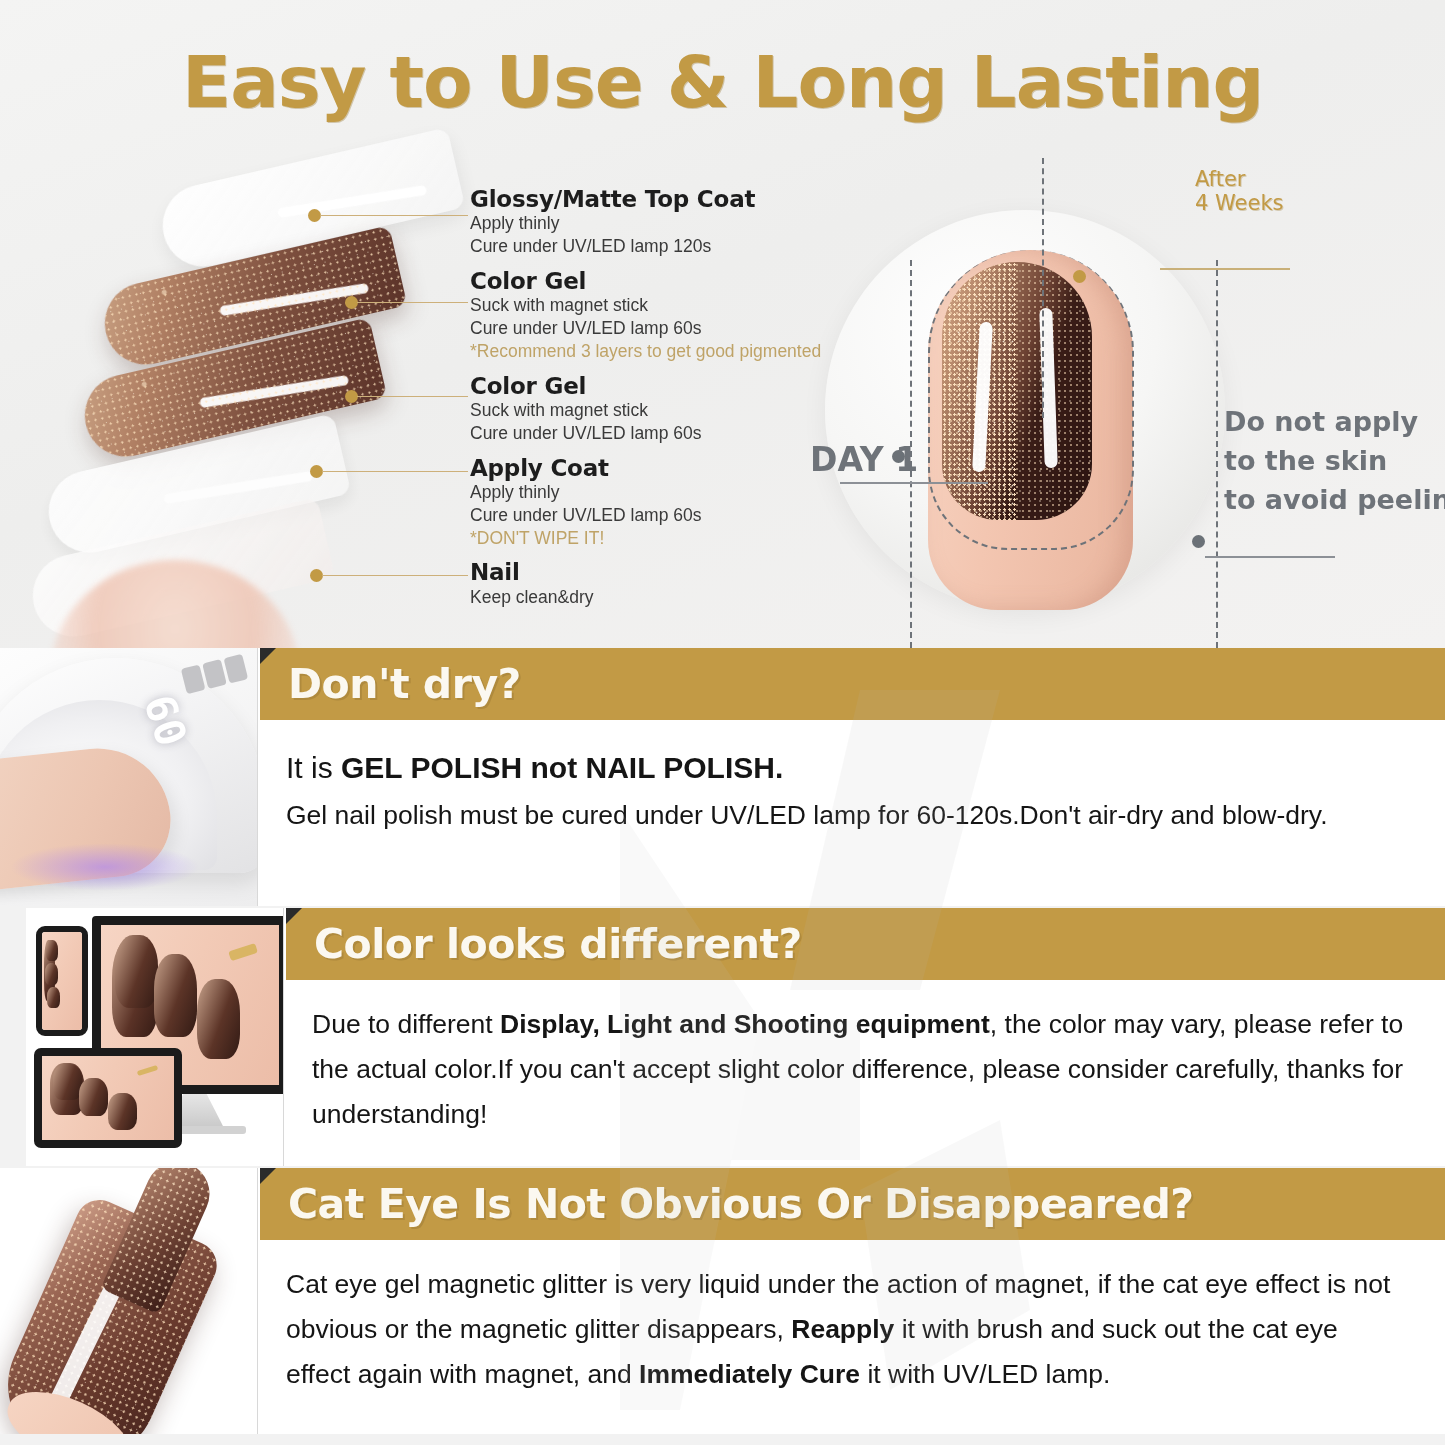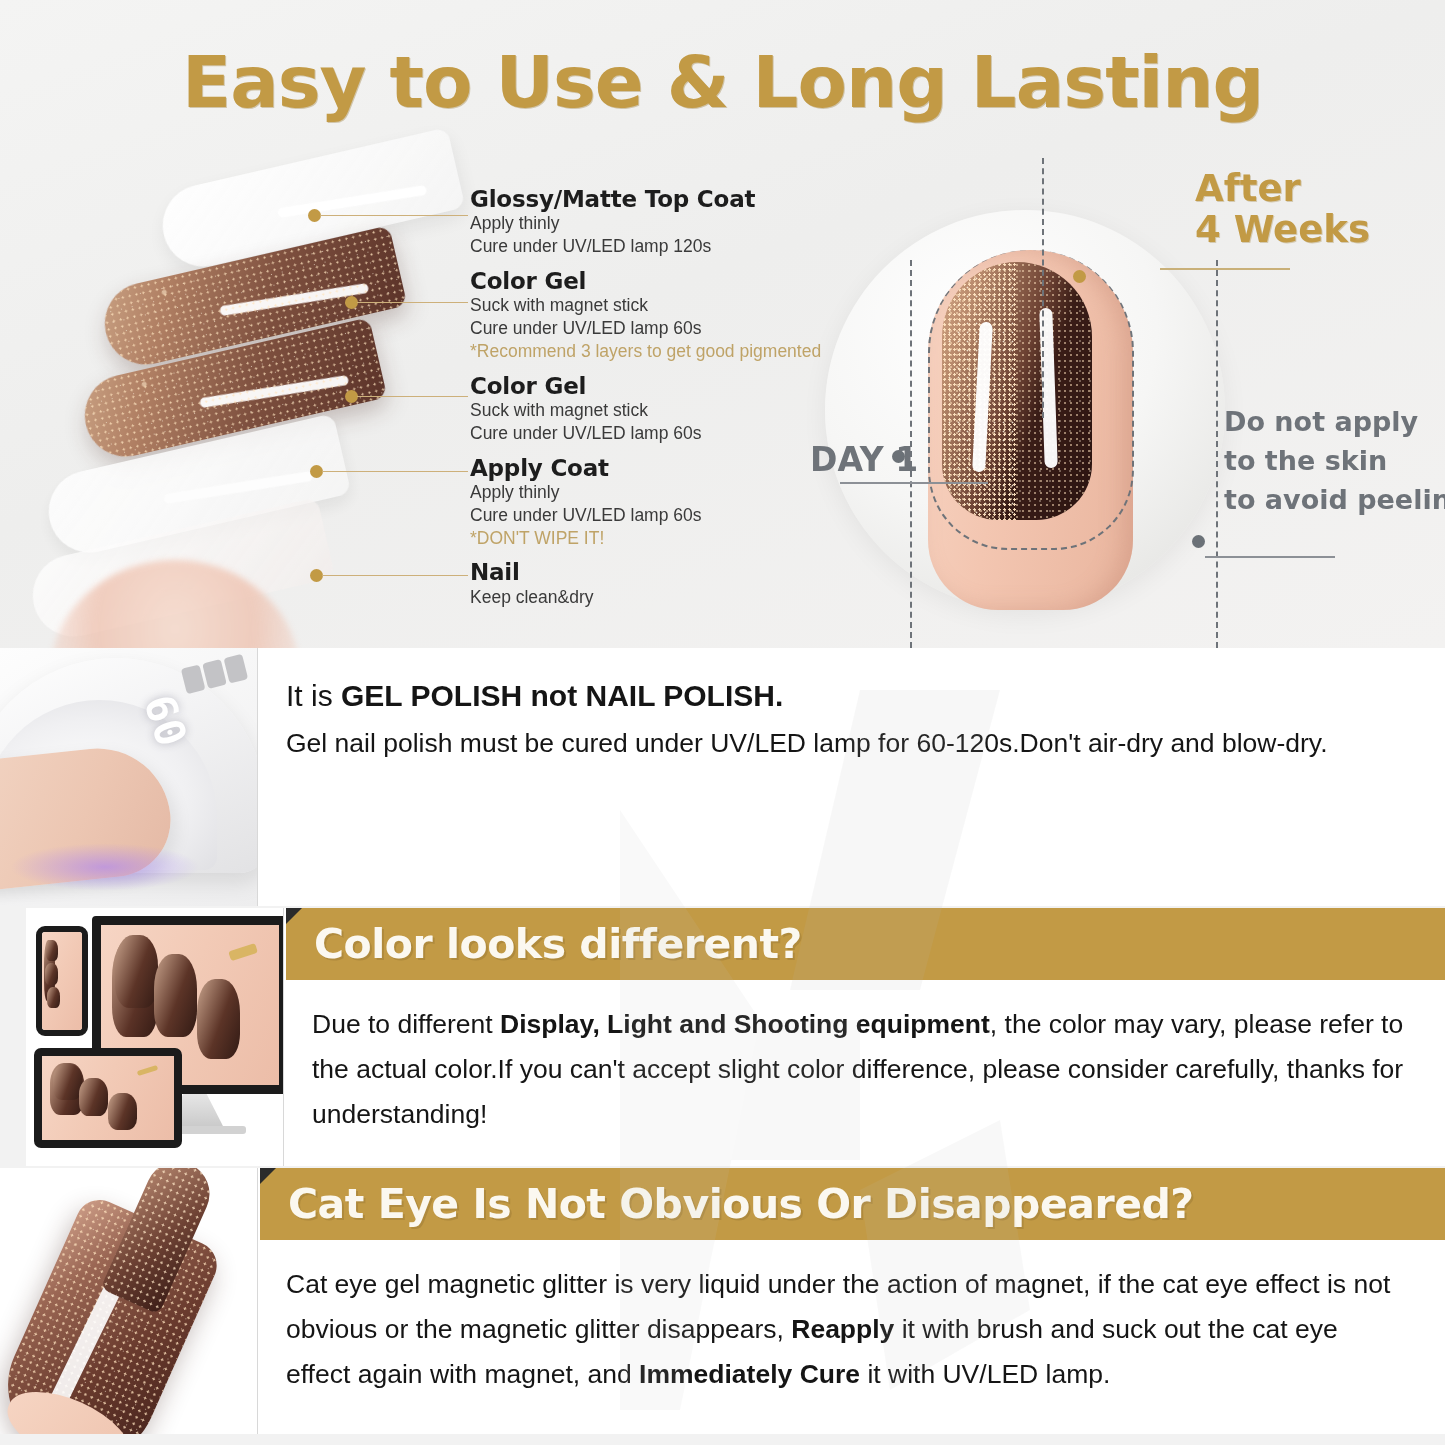--- a/index.html
+++ b/index.html
@@ -153,21 +153,21 @@
     border:2px dashed #6e7379; border-radius:102px 102px 80px 80px;
     border-top:none;
   }
   .skin-dash {
     position:absolute; left:100px; top:110px; width:308px; height:388px;
     border-left:2px dashed #6e7379; border-right:2px dashed #6e7379;
   }
 
   .after-weeks {
     position:absolute; left:1195px; top:168px;
-    font-size:37px; font-weight:700; line-height:1.12;
+    font-size:21px; font-weight:400; line-height:1.12;
     color:#C29A45; font-family:"DejaVu Sans", sans-serif;
     text-shadow: 1px 1px 0 rgba(150,115,40,.3);
   }
   .after-rule { position:absolute; left:1160px; top:268px; width:130px; height:2px; background:#C9B079; }
 
   .day1 {
     position:absolute; left:810px; top:440px;
     font-size:33px; font-weight:800; color:#6e7379;
     font-family:"DejaVu Sans", sans-serif;
   }
@@ -448,20 +448,24 @@
         <div class="lamp-btns">
             <i></i>
             <i></i>
             <i></i>
           </div>
         <div class="hand"></div>
         <div class="uv-glow"></div>
       </div>
     </div>
     <div class="faq-body">
+      <div class="banner">
+        <span class="banner-notch"></span>
+        <h2>Don't dry?</h2>
+      </div>
       <div class="faq-text">
         <span class="big" style="font-weight:400;">It is </span><b class="big">GEL POLISH not NAIL POLISH.</b><br>
         <span>Gel nail polish must be cured under UV/LED lamp for 60-120s.Don't air-dry and blow-dry.</span>
       </div>
     </div>
   </section>
 
   <section class="faq s2">
     <div class="thumb">
       <div class="dev-wrap">

